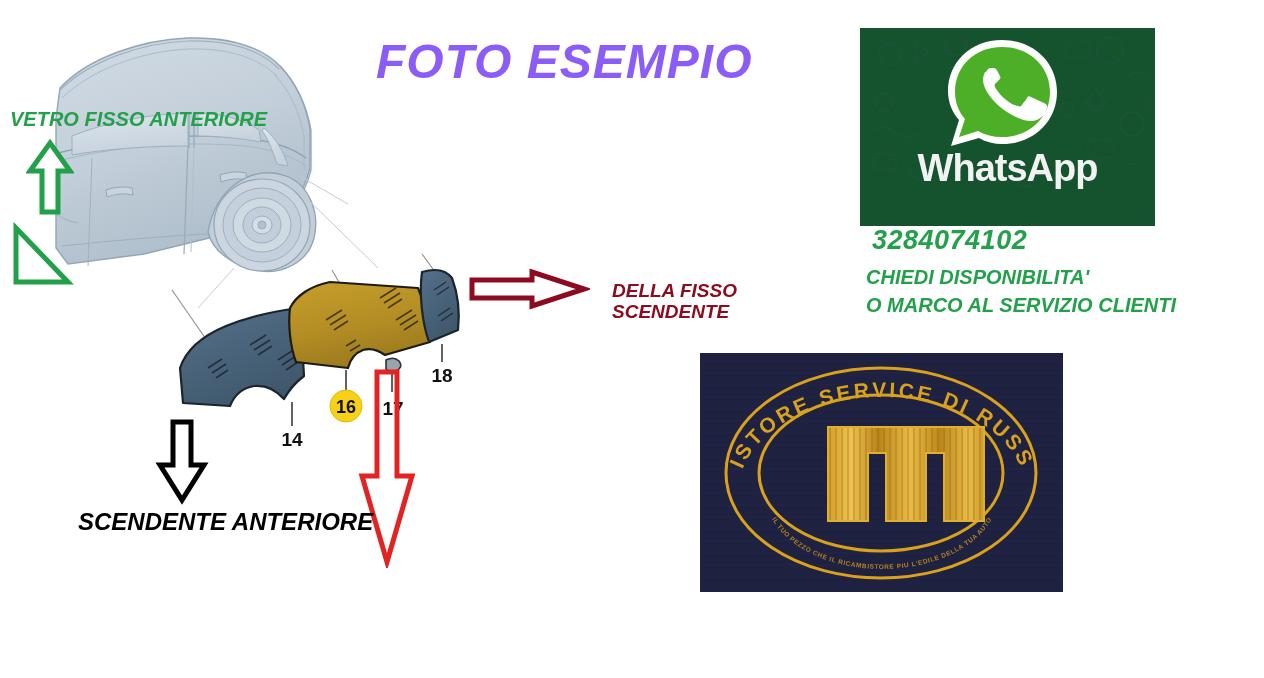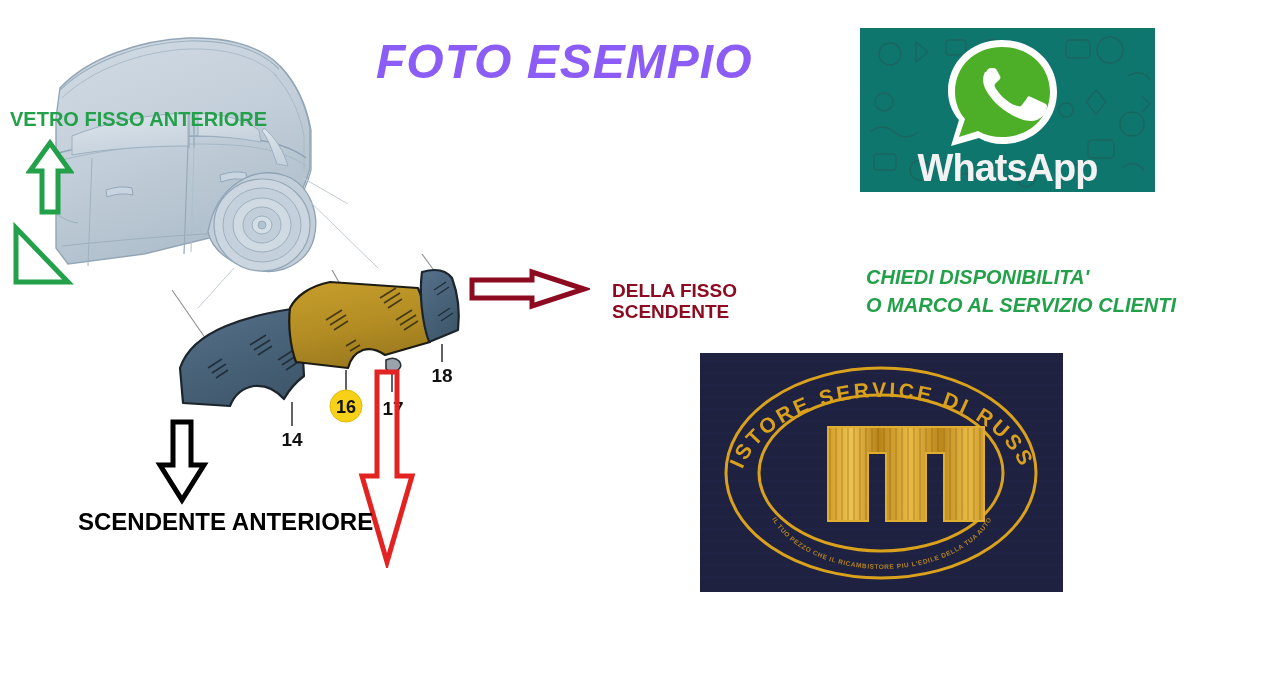--- a/index.html
+++ b/index.html
@@ -24,20 +24,21 @@
     font-weight:bold;
     font-style:italic;
     letter-spacing:1px;
     color:#8b5cf6;
     white-space:nowrap;
   }
 
   
   .callout{
     font-weight:bold;
+    font-style:italic;
     white-space:nowrap;
     line-height:1.12;
   }
   #label-front-fixed{
     left:10px; top:108px;
     font-size:20px;
     color:#22a04a;
   }
   #label-rear-fixed{
     left:612px; top:280px;
@@ -64,22 +65,22 @@
   
   #arrow-green-up{ left:26px; top:138px; }
   #arrow-green-tri{ left:8px; top:222px; }
   #arrow-red-right{ left:468px; top:268px; }
   #arrow-black-down{ left:155px; top:417px; }
   #arrow-red-down{ left:358px; top:368px; }
 
   
   #whatsapp-banner{
     left:860px; top:28px;
-    width:295px; height:164px;
-    background:#0f766e;
+    width:295px; height:198px;
+    background:#14532d;
     overflow:hidden;
   }
   #wa-doodles{position:absolute;left:0;top:0;width:295px;height:168px;opacity:.5;}
   #wa-logo{position:absolute;left:80px;top:6px;width:125px;height:118px;}
   #wa-wordmark{
     position:absolute;left:0;top:120px;width:295px;
     text-align:center;
     color:#f2f2f2;
     font-size:38px;
     font-weight:bold;
@@ -336,20 +337,21 @@
       <path d="M46,38 c2,-4 4,-4 6,-4 c2,0 3,0 4,1 c1,1 3,5 4,7 c1,2 0,3 -1,4
                c-1,1 -2,2 -3,3 c-1,1 -2,2 -1,4 c1,2 5,8 10,12 c6,5 11,7 13,7
                c2,1 3,0 4,-1 c1,-2 4,-5 5,-7 c1,-2 2,-2 4,-1 c2,1 11,5 13,6
                c2,1 3,2 3,3 c0,2 -1,7 -4,10 c-3,3 -8,5 -12,5
                c-5,0 -13,-2 -24,-9 c-11,-7 -19,-17 -22,-24 c-3,-7 -2,-12 0,-16 z" fill="#ffffff"></path>
     </svg>
 
     <div id="wa-wordmark">WhatsApp</div>
   </div>
 
+  <div class="abs" id="phone-number">3284074102</div>
   <div class="abs" id="contact-line-1">CHIEDI DISPONIBILITA'</div>
   <div class="abs" id="contact-line-2">O MARCO AL SERVIZIO CLIENTI</div>
 
   <div class="abs" id="shop-logo">
     <svg width="363" height="239" viewBox="0 0 363 239" aria-hidden="true">
       <defs>
         <path id="ringPath" d="M 181 222 A 152 104 0 1 1 181.2 222" fill="none"></path>
         <path id="ringPathTop" d="M 40 124 A 144 96 0 0 1 324 124" fill="none"></path>
         <path id="ringPathBottom" d="M 66 142 A 116 74 0 0 0 298 142" fill="none"></path>
         <linearGradient id="goldTex" x1="0" y1="0" x2="1" y2="0">

